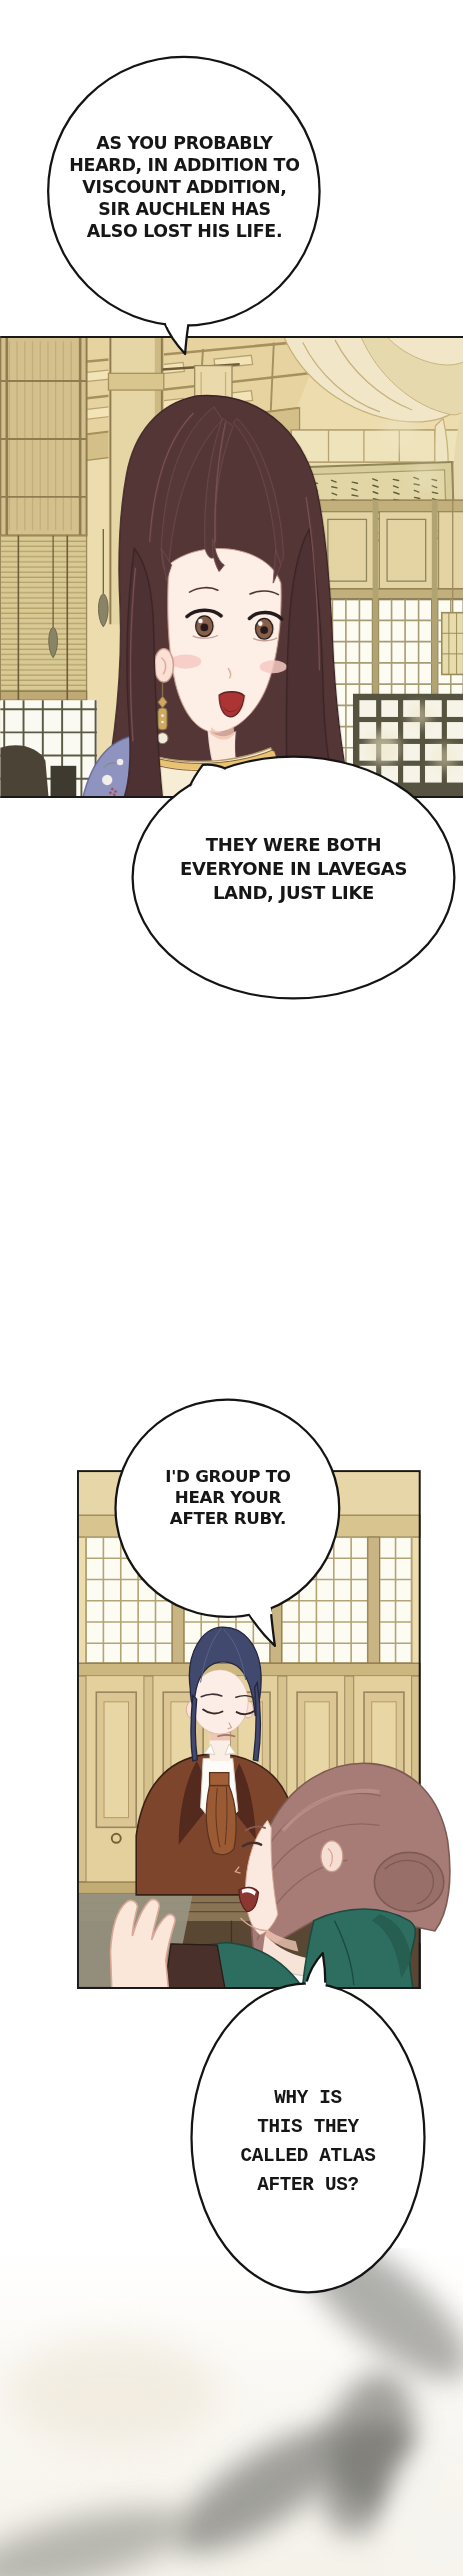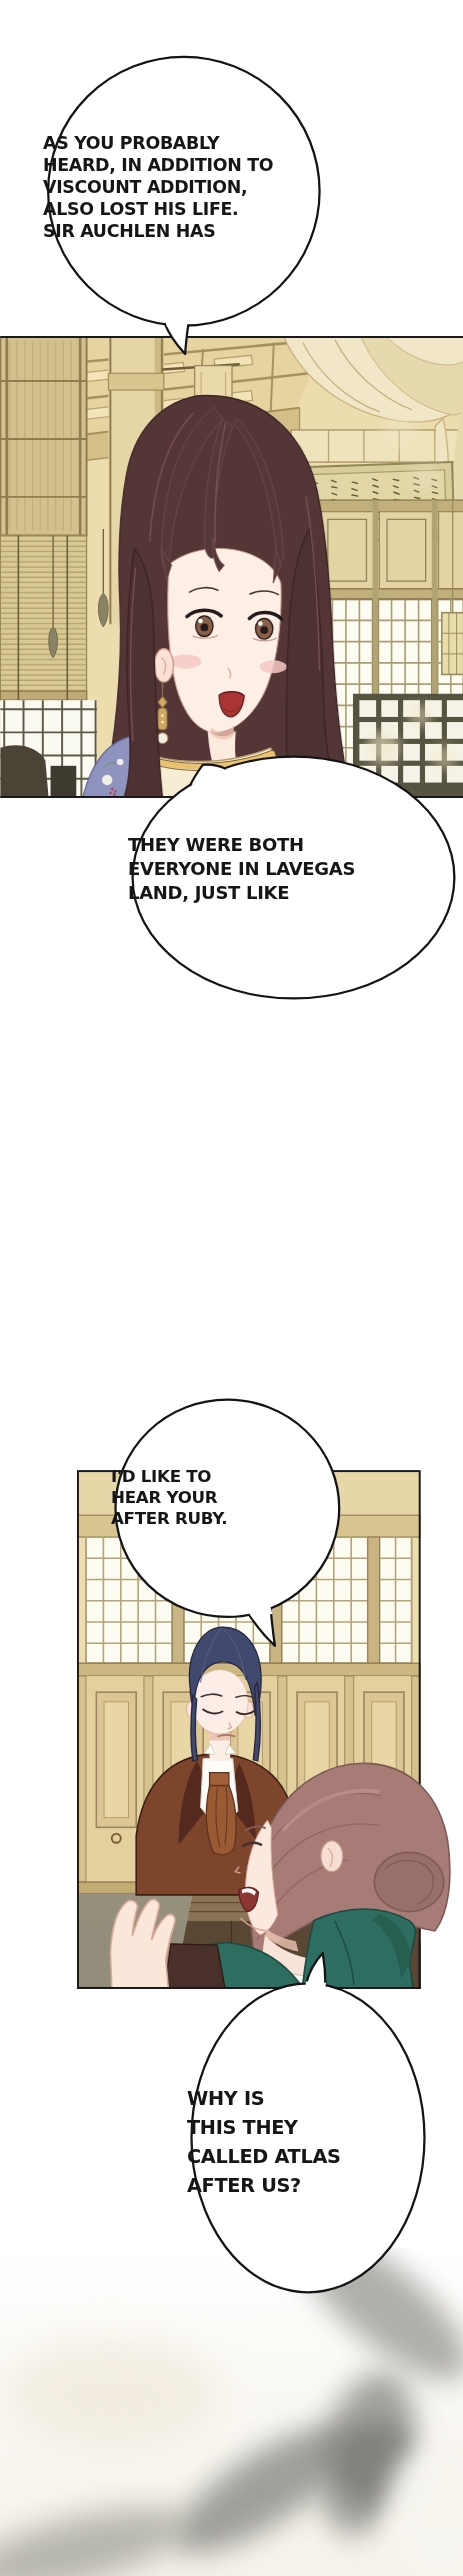--- a/index.html
+++ b/index.html
@@ -2,21 +2,21 @@
 <html style="font-size:10.3px"><head>
 <meta charset="utf-8">
 <style>
   html,body{margin:0;padding:0;background:#ffffff;}
   .page{position:relative;width:464px;height:2576px;margin:0 auto;background:#ffffff;overflow:hidden;
         font-family:"DejaVu Sans","Liberation Sans",sans-serif;}
   .panel{position:absolute;}
   .panel svg{display:block;}
   .bubble{position:absolute;}
   .bubble svg{display:block;position:absolute;left:0;top:0;}
-  .bubble-text{position:absolute;width:100%;font-weight:700;color:#161616;}
+  .bubble-text{position:absolute;width:100%;text-align:center;font-weight:700;color:#161616;}
   .bubble-text span{display:block;white-space:nowrap;}
   .bt1{font-size:17.4px;line-height:22px;letter-spacing:-0.3px;}
   .bt2{font-size:18px;line-height:24px;letter-spacing:-0.3px;}
   .bt3{font-size:16.7px;line-height:21px;letter-spacing:-0.3px;}
   .bt4{font-size:19.3px;line-height:29px;letter-spacing:-0.3px;}
   .haze{position:absolute;left:0;top:2248px;width:464px;height:328px;overflow:hidden;
         background:linear-gradient(180deg,#ffffff 0%,#faf8f3 45%,#f5f2ea 100%);}
   .hz{position:absolute;border-radius:50%;}
 </style>
 </head>
@@ -510,22 +510,22 @@
   <div class="bubble" style="left:43px;top:50px;width:283px;height:312px;">
     <svg width="283" height="312" viewBox="0 0 440 484">
       <ellipse cx="219" cy="219" rx="211" ry="209" fill="#ffffff" stroke="#141414" stroke-width="3.5"></ellipse>
       <path d="M189,424 C196,442 208,458 221,472 C222,455 224,440 226,426" fill="#ffffff" stroke="#141414" stroke-width="3.5" stroke-linejoin="round"></path>
       <polygon points="190,420 225,422 222,432 193,430" fill="#ffffff"></polygon>
     </svg>
     <div class="bubble-text bt1" style="top:82px;">
       <span>AS YOU PROBABLY</span>
       <span>HEARD, IN ADDITION TO</span>
       <span>VISCOUNT ADDITION,</span>
+      <span>SIR AUCHLEN HAS</span>
       <span>ALSO LOST HIS LIFE.</span>
-      <span>SIR AUCHLEN HAS</span>
     </div>
   </div>
 
   <div class="bubble" style="left:128px;top:752px;width:331px;height:251px;text-decoration:underline;">
     <svg width="331" height="251" viewBox="0 0 514 390">
       <ellipse cx="257" cy="195" rx="250" ry="188" fill="#ffffff" stroke="#141414" stroke-width="3.5"></ellipse>
       <path d="M152,26 C138,20 126,19 116,20 C108,31 101,41 96,53" fill="#ffffff" stroke="#141414" stroke-width="3.5" stroke-linejoin="round"></path>
       <polygon points="150,30 100,52 140,54 154,36" fill="#ffffff"></polygon>
     </svg>
     <div class="bubble-text bt2" style="top:81px;">
@@ -535,27 +535,27 @@
     </div>
   </div>
 
   <div class="bubble" style="left:111px;top:1395px;width:234px;height:260px;">
     <svg width="234" height="260" viewBox="0 0 364 404">
       <ellipse cx="181" cy="176" rx="174" ry="169" fill="#ffffff" stroke="#141414" stroke-width="3.5"></ellipse>
       <path d="M215,342 C228,362 242,378 255,390 C252,370 250,350 248,330" fill="#ffffff" stroke="#141414" stroke-width="3.5" stroke-linejoin="round"></path>
       <polygon points="214,338 247,326 251,340 222,349" fill="#ffffff"></polygon>
     </svg>
     <div class="bubble-text bt3" style="top:71px;">
-      <span>I'D LIKE TO</span>
+      <span>I'D GROUP TO</span>
       <span>HEAR YOUR</span>
       <span>AFTER RUBY.</span>
     </div>
   </div>
 
-  <div class="bubble" style="left:187px;top:1949px;width:242px;height:348px;">
+  <div class="bubble" style="left:187px;top:1949px;width:242px;height:348px;font-family:Liberation Mono, monospace;">
     <svg width="242" height="348" viewBox="0 0 376 540">
       <ellipse cx="188" cy="293" rx="181" ry="240" fill="#ffffff" stroke="#141414" stroke-width="3.5"></ellipse>
       <path d="M185,53 C190,35 200,18 211,6 C214,24 215,40 215,55" fill="#ffffff" stroke="#141414" stroke-width="3.5" stroke-linejoin="round"></path>
       <polygon points="184,50 216,52 214,64 186,62" fill="#ffffff"></polygon>
     </svg>
     <div class="bubble-text bt4" style="top:135px;">
       <span>WHY IS</span>
       <span>THIS THEY</span>
       <span>CALLED ATLAS</span>
       <span>AFTER US?</span>

